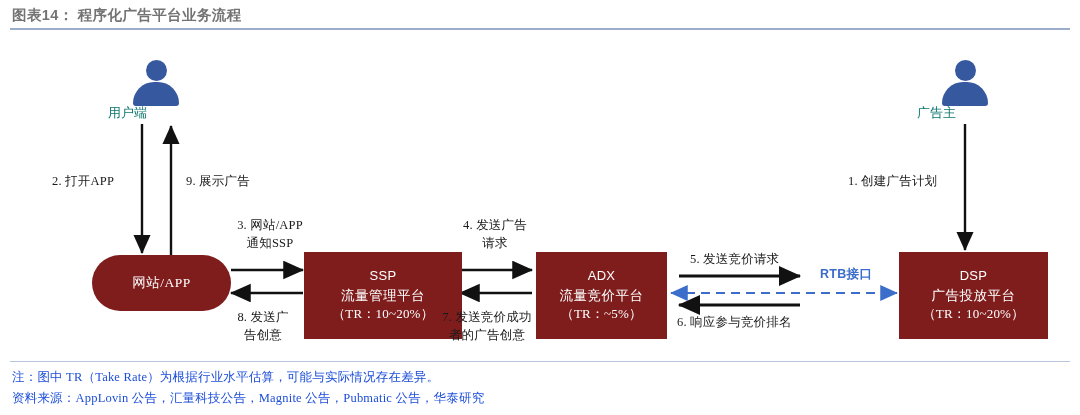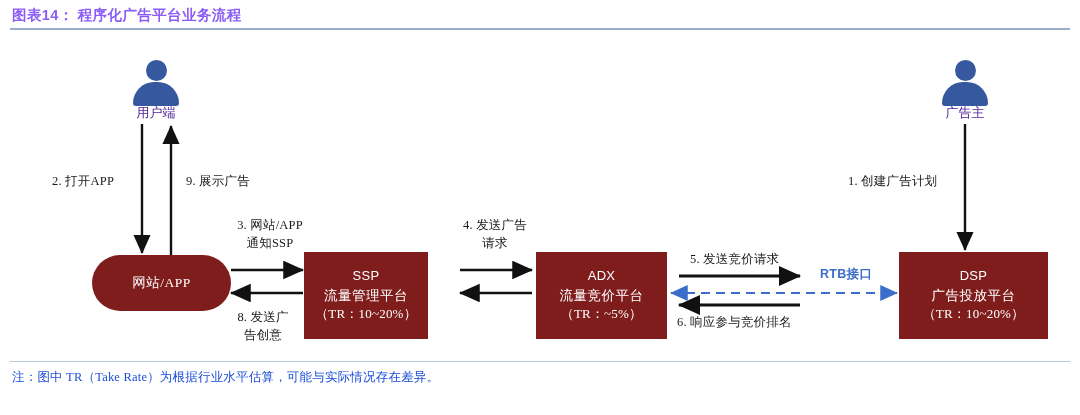--- a/index.html
+++ b/index.html
@@ -22,21 +22,21 @@
   }
 
   
   .title {
     position: absolute;
     left: 12px;
     top: 6px;
     font-family: "Liberation Serif", "DejaVu Serif", serif;
     font-weight: bold;
     font-size: 14.5px;
-    color: #8b5cf6;
+    color: #737373;
     letter-spacing: 0.4px;
     white-space: nowrap;
   }
   .title .num { font-family: "Liberation Sans", sans-serif; }
   .header-rule {
     position: absolute;
     left: 10px;
     top: 28px;
     width: 1060px;
     height: 2px;
@@ -93,24 +93,23 @@
     left: 5px;
     top: 22px;
     width: 46px;
     height: 24px;
     background: #36589e;
     border-radius: 22px 22px 3px 3px;
   }
   .person-label {
     position: absolute;
     font-size: 13px;
-    color: #4c1d95;
+    color: #0f766e;
     font-family: Liberation Sans, sans-serif;
     white-space: nowrap;
-    text-align: center;
   }
 
   
   .pbox {
     position: absolute;
     background: #7f1d1d;
     color: #ffffff;
     display: flex;
     flex-direction: column;
     align-items: center;
@@ -206,21 +205,21 @@
   <div class="person" style="left:937px; top:60px;">
     <div class="head"></div>
     <div class="body"></div>
   </div>
   <div class="person-label" style="left:917px; top:104px; width:96px;">广告主</div>
 
   <div class="pbox rounded" style="left:92px; top:255px; width:139px; height:56px;">
     <div class="cn">网站/APP</div>
   </div>
 
-  <div class="pbox" style="left:304px; top:252px; width:124px; height:87px;">
+  <div class="pbox" style="left:304px; top:252px; width:158px; height:87px;">
     <div class="en">SSP</div>
     <div class="cn">流量管理平台</div>
     <div class="tr">（TR：10~20%）</div>
   </div>
 
   <div class="pbox" style="left:536px; top:252px; width:131px; height:87px;">
     <div class="en">ADX</div>
     <div class="cn">流量竞价平台</div>
     <div class="tr">（TR：~5%）</div>
   </div>
@@ -250,28 +249,33 @@
   </div>
 
   <div class="step" style="left:690px; top:250px;">
     <div>5. 发送竞价请求</div>
   </div>
 
   <div class="step" style="left:677px; top:313px;">
     <div>6. 响应参与竞价排名</div>
   </div>
 
+  <div class="step center" style="left:433px; top:308px; width:108px;">
+    <div>7. 发送竞价成功</div>
+    <div>者的广告创意</div>
+  </div>
 
   <div class="step center" style="left:222px; top:308px; width:82px;">
     <div>8. 发送广</div>
     <div>告创意</div>
   </div>
 
   <div class="step" style="left:186px; top:172px;">
     <div>9. 展示广告</div>
   </div>
 
   <div class="rtb-label" style="left:820px; top:266px;">RTB接口</div>
 
   <div class="footer-rule"></div>
   <div class="note">注：图中 TR（Take Rate）为根据行业水平估算，可能与实际情况存在差异。</div>
+  <div class="source">资料来源：AppLovin 公告，汇量科技公告，Magnite 公告，Pubmatic 公告，华泰研究</div>
 
 </div>
 
 </body></html>

